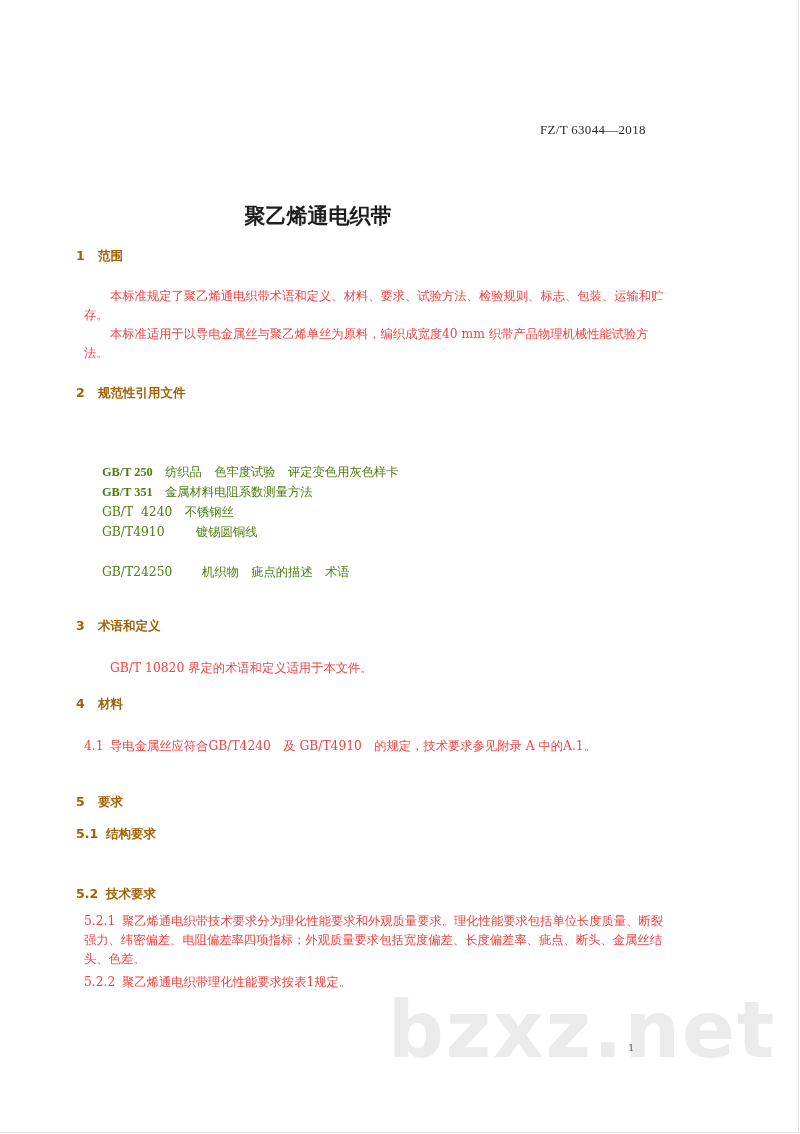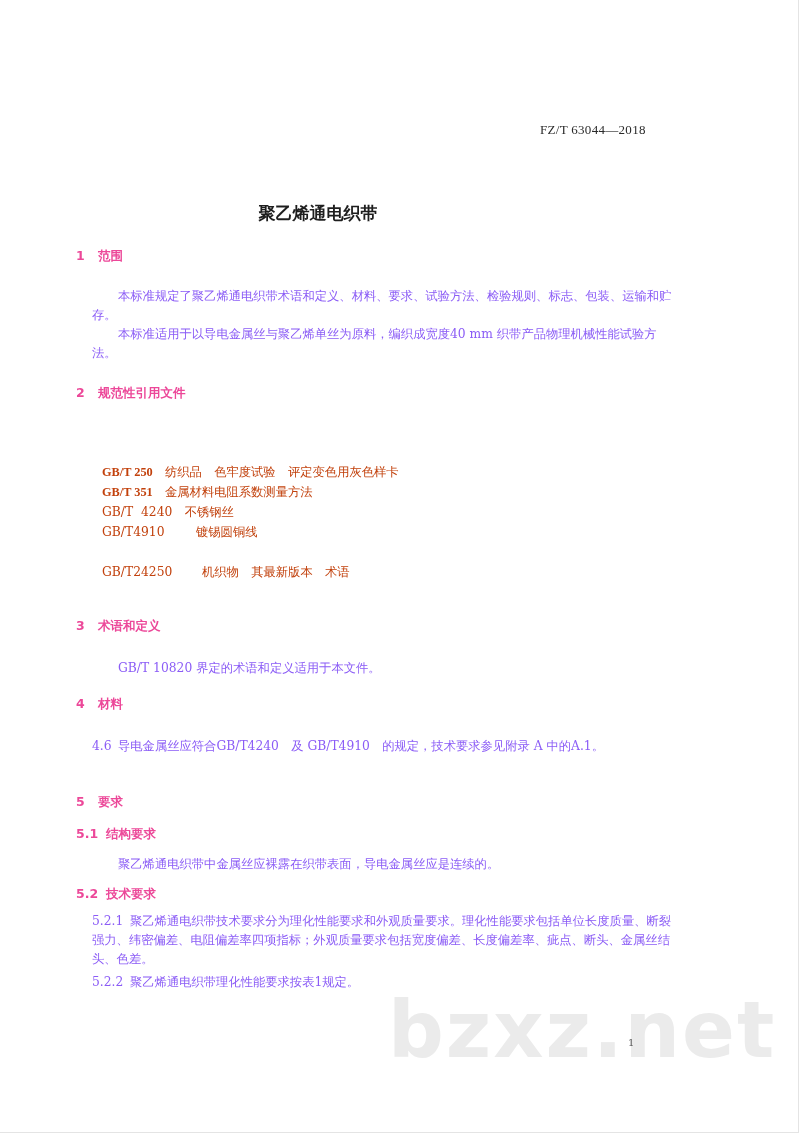--- a/index.html
+++ b/index.html
@@ -2,27 +2,27 @@
 <html><head>
 <meta charset="utf-8">
 <style>
   html, body { margin: 0; padding: 0; }
   body {
     width: 800px; height: 1134px; background: #ffffff; position: relative; overflow: hidden;
     font-family: "DejaVu Serif", "Liberation Serif", serif; color: #2a2a2a;
   }
   .page { position: absolute; left: 0; top: 0; width: 798px; height: 1132px; border-right: 1px solid #e4e4e4; border-bottom: 1px solid #e4e4e4; }
   .std-no { position: absolute; top: 122px; left: 540px; font-size: 13px; letter-spacing: 0.3px; font-family: "Liberation Serif", serif; }
-  .doc-title { position: absolute; top: 186px; left: 0; width: 636px; text-align: center; font-family: "DejaVu Sans", sans-serif; font-weight: bold; font-size: 17px; color: #1e1e1e; }
-  .h { position: absolute; left: 76px; font-family: "DejaVu Sans", sans-serif; font-weight: bold; font-size: 12.5px; color: #ec4899; }
+  .doc-title { position: absolute; top: 186px; left: 0; width: 636px; text-align: center; font-family: "DejaVu Sans", sans-serif; font-weight: bold; font-size: 21px; color: #1e1e1e; }
+  .h { position: absolute; left: 76px; font-family: "DejaVu Sans", sans-serif; font-weight: bold; font-size: 12.5px; color: #a16207; }
   .h .num { display: inline-block; width: 22px; }
   .h .num2 { display: inline-block; width: 30px; }
-  .p { position: absolute; left: 92px; width: 580px; font-size: 12.3px; line-height: 19px; color: #8b5cf6; }
+  .p { position: absolute; left: 84px; width: 580px; font-size: 12.3px; line-height: 19px; color: #ef4444; }
   .ind { text-indent: 26px; }
-  .ref { position: absolute; left: 102px; font-size: 12.3px; color: #c2410c; white-space: pre; }
+  .ref { position: absolute; left: 102px; font-size: 12.3px; color: #4d7c0f; white-space: pre; }
   .ref .code { display: inline-block; min-width: 0; }
   .pnum { position: absolute; top: 998px; left: 628px; font-size: 10px; color: #555; }
   .watermark { position: absolute; left: 388px; top: 985px; font-family: "DejaVu Sans", sans-serif; font-weight: bold; font-size: 78px; color: #ebebeb; letter-spacing: 2px; z-index: 0; }
   .front { position: relative; z-index: 1; }
 </style>
 </head>
 <body>
 
 <div class="page">
 
@@ -39,39 +39,38 @@
   <div class="p ind" style="top:325px">本标准适用于以导电金属丝与聚乙烯单丝为原料，编织成宽度40 mm 织带产品物理机械性能试验方法。</div>
 
   <div class="h" style="top:385px">
     <span class="num">2</span><span>规范性引用文件</span>
   </div>
 
   <div class="ref" style="top:464px"><span class="code" style="font-family:'Liberation Serif',serif;font-weight:bold">GB/T 250</span>　<span>纺织品　色牢度试验　评定变色用灰色样卡</span></div>
   <div class="ref" style="top:484px"><span class="code" style="font-family:'Liberation Serif',serif;font-weight:bold">GB/T 351</span>　<span>金属材料电阻系数测量方法</span></div>
   <div class="ref" style="top:504px"><span class="code">GB/T  4240</span>　<span>不锈钢丝</span></div>
   <div class="ref" style="top:524px"><span class="code" style="width:94px">GB/T4910</span><span>镀锡圆铜线</span></div>
-  <div class="ref" style="top:564px"><span class="code" style="width:100px">GB/T24250</span><span>机织物　其最新版本　术语</span></div>
+  <div class="ref" style="top:564px"><span class="code" style="width:100px">GB/T24250</span><span>机织物　疵点的描述　术语</span></div>
 
   <div class="h" style="top:618px">
     <span class="num">3</span><span>术语和定义</span>
   </div>
   <div class="p ind" style="top:659px">GB/T  10820 界定的术语和定义适用于本文件。</div>
 
   <div class="h" style="top:696px">
     <span class="num">4</span><span>材料</span>
   </div>
-  <div class="p" style="top:737px"><span style="display:inline-block;width:26px">4.6</span><span>导电金属丝应符合GB/T4240　及 GB/T4910　的规定，技术要求参见附录 A 中的A.1。</span></div>
+  <div class="p" style="top:737px"><span style="display:inline-block;width:26px">4.1</span><span>导电金属丝应符合GB/T4240　及 GB/T4910　的规定，技术要求参见附录 A 中的A.1。</span></div>
 
   <div class="h" style="top:794px">
     <span class="num">5</span><span>要求</span>
   </div>
   <div class="h" style="top:826px">
     <span class="num2">5.1</span><span>结构要求</span>
   </div>
-  <div class="p ind" style="top:855px">聚乙烯通电织带中金属丝应裸露在织带表面，导电金属丝应是连续的。</div>
   <div class="h" style="top:886px">
     <span class="num2">5.2</span><span>技术要求</span>
   </div>
   <div class="p" style="top:912px;width:580px"><span style="display:inline-block;width:38px">5.2.1</span><span>聚乙烯通电织带技术要求分为理化性能要求和外观质量要求。理化性能要求包括单位长度质量、断裂强力、纬密偏差、电阻偏差率四项指标；外观质量要求包括宽度偏差、长度偏差率、疵点、断头、金属丝结头、色差。</span></div>
   <div class="p" style="top:973px"><span style="display:inline-block;width:38px">5.2.2</span><span>聚乙烯通电织带理化性能要求按表1规定。</span></div>
 
   <div class="pnum front">1</div>
 </div>
 
 </body></html>

